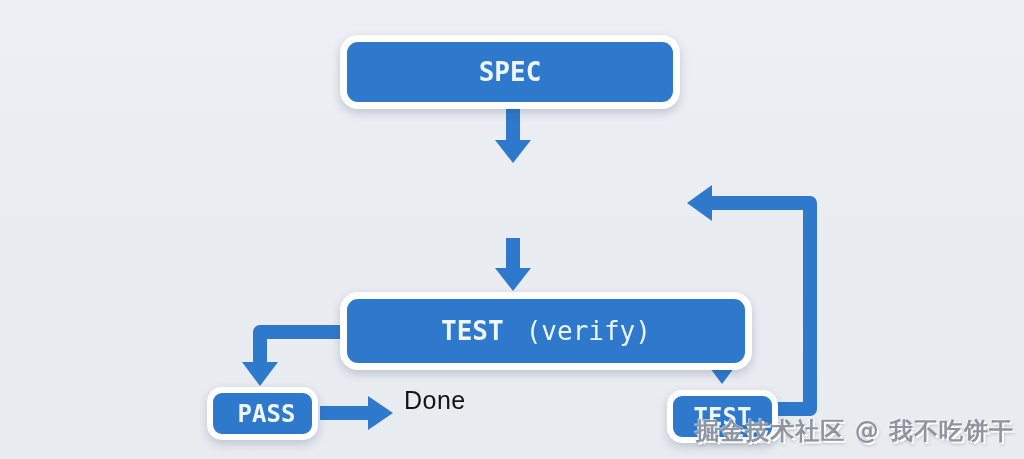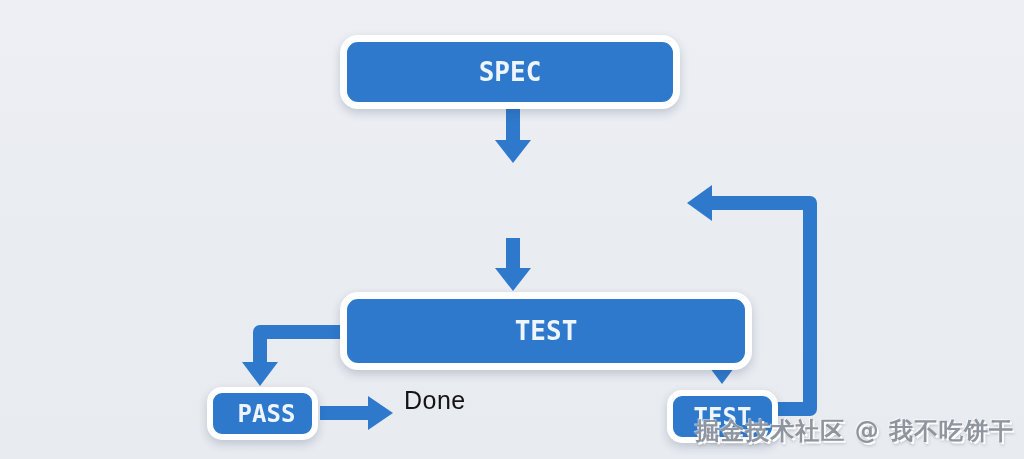--- a/index.html
+++ b/index.html
@@ -110,20 +110,21 @@
     </g>
   </svg>
 
   <div class="node node-spec">
     <span class="node-label">SPEC</span>
   </div>
 
 
   <div class="node node-test">
     <span class="node-label">TEST</span>
+    <span class="node-detail">(verify)</span>
   </div>
 
   <div class="node node-pass">
     <span class="node-label">PASS</span>
   </div>
 
   <div class="node node-fail">
     <span class="node-label">TEST</span>
   </div>
 

